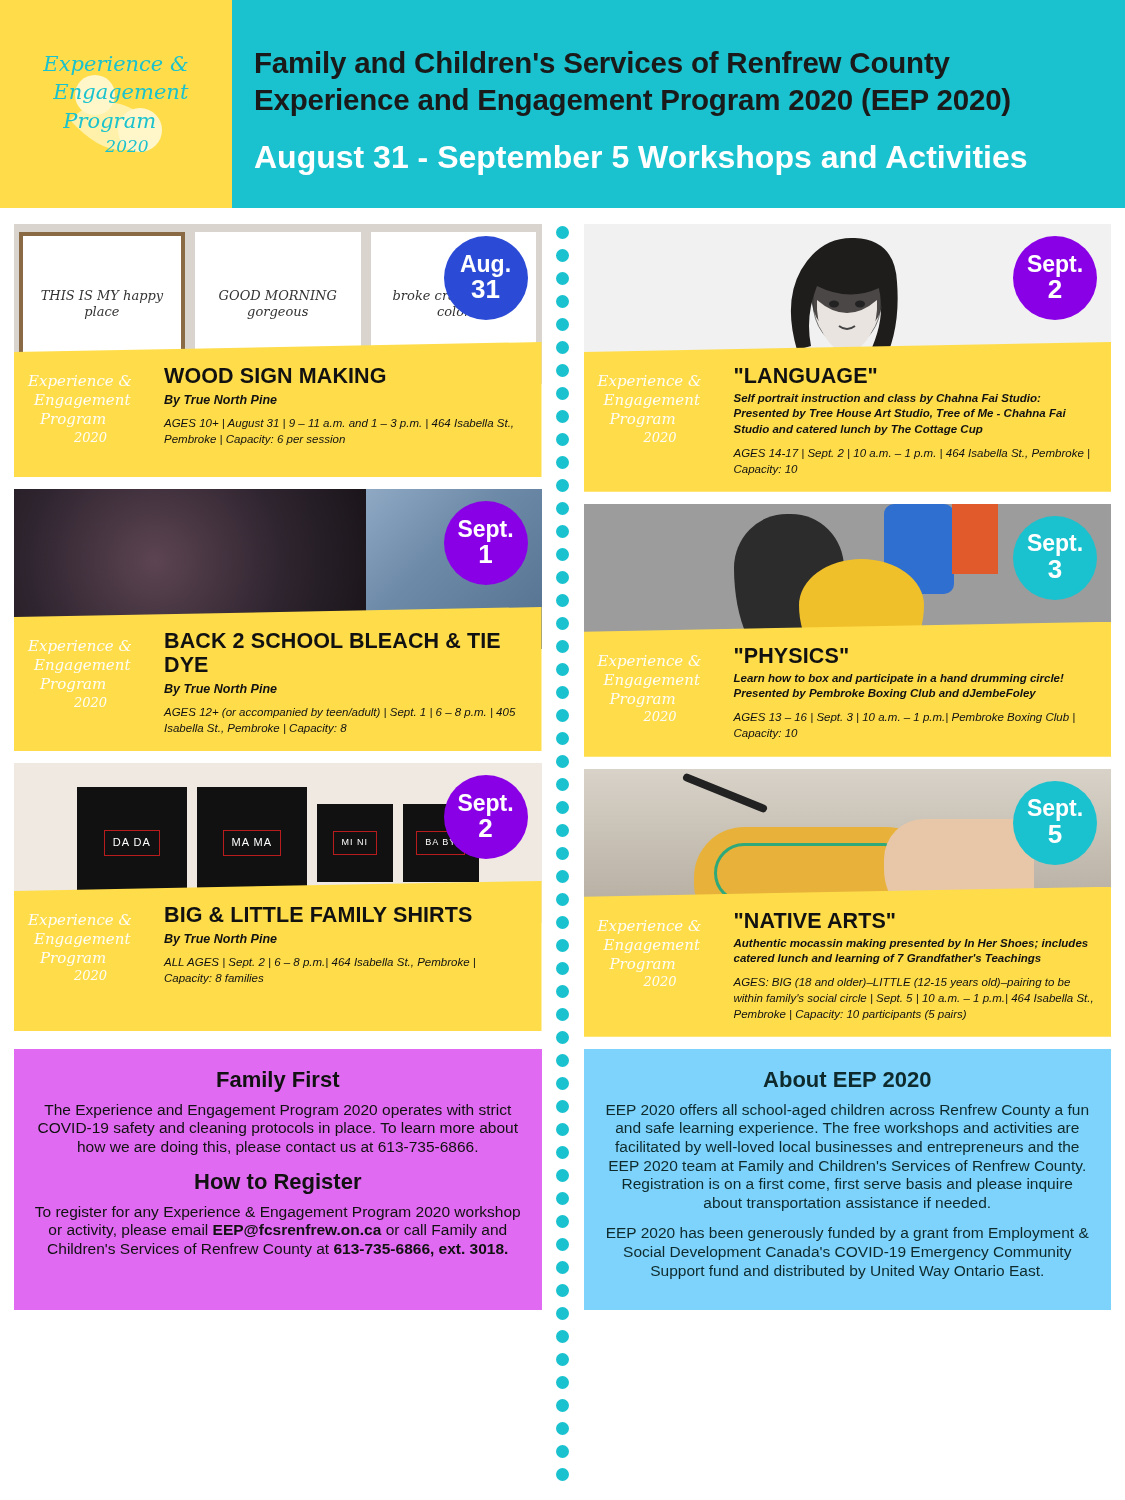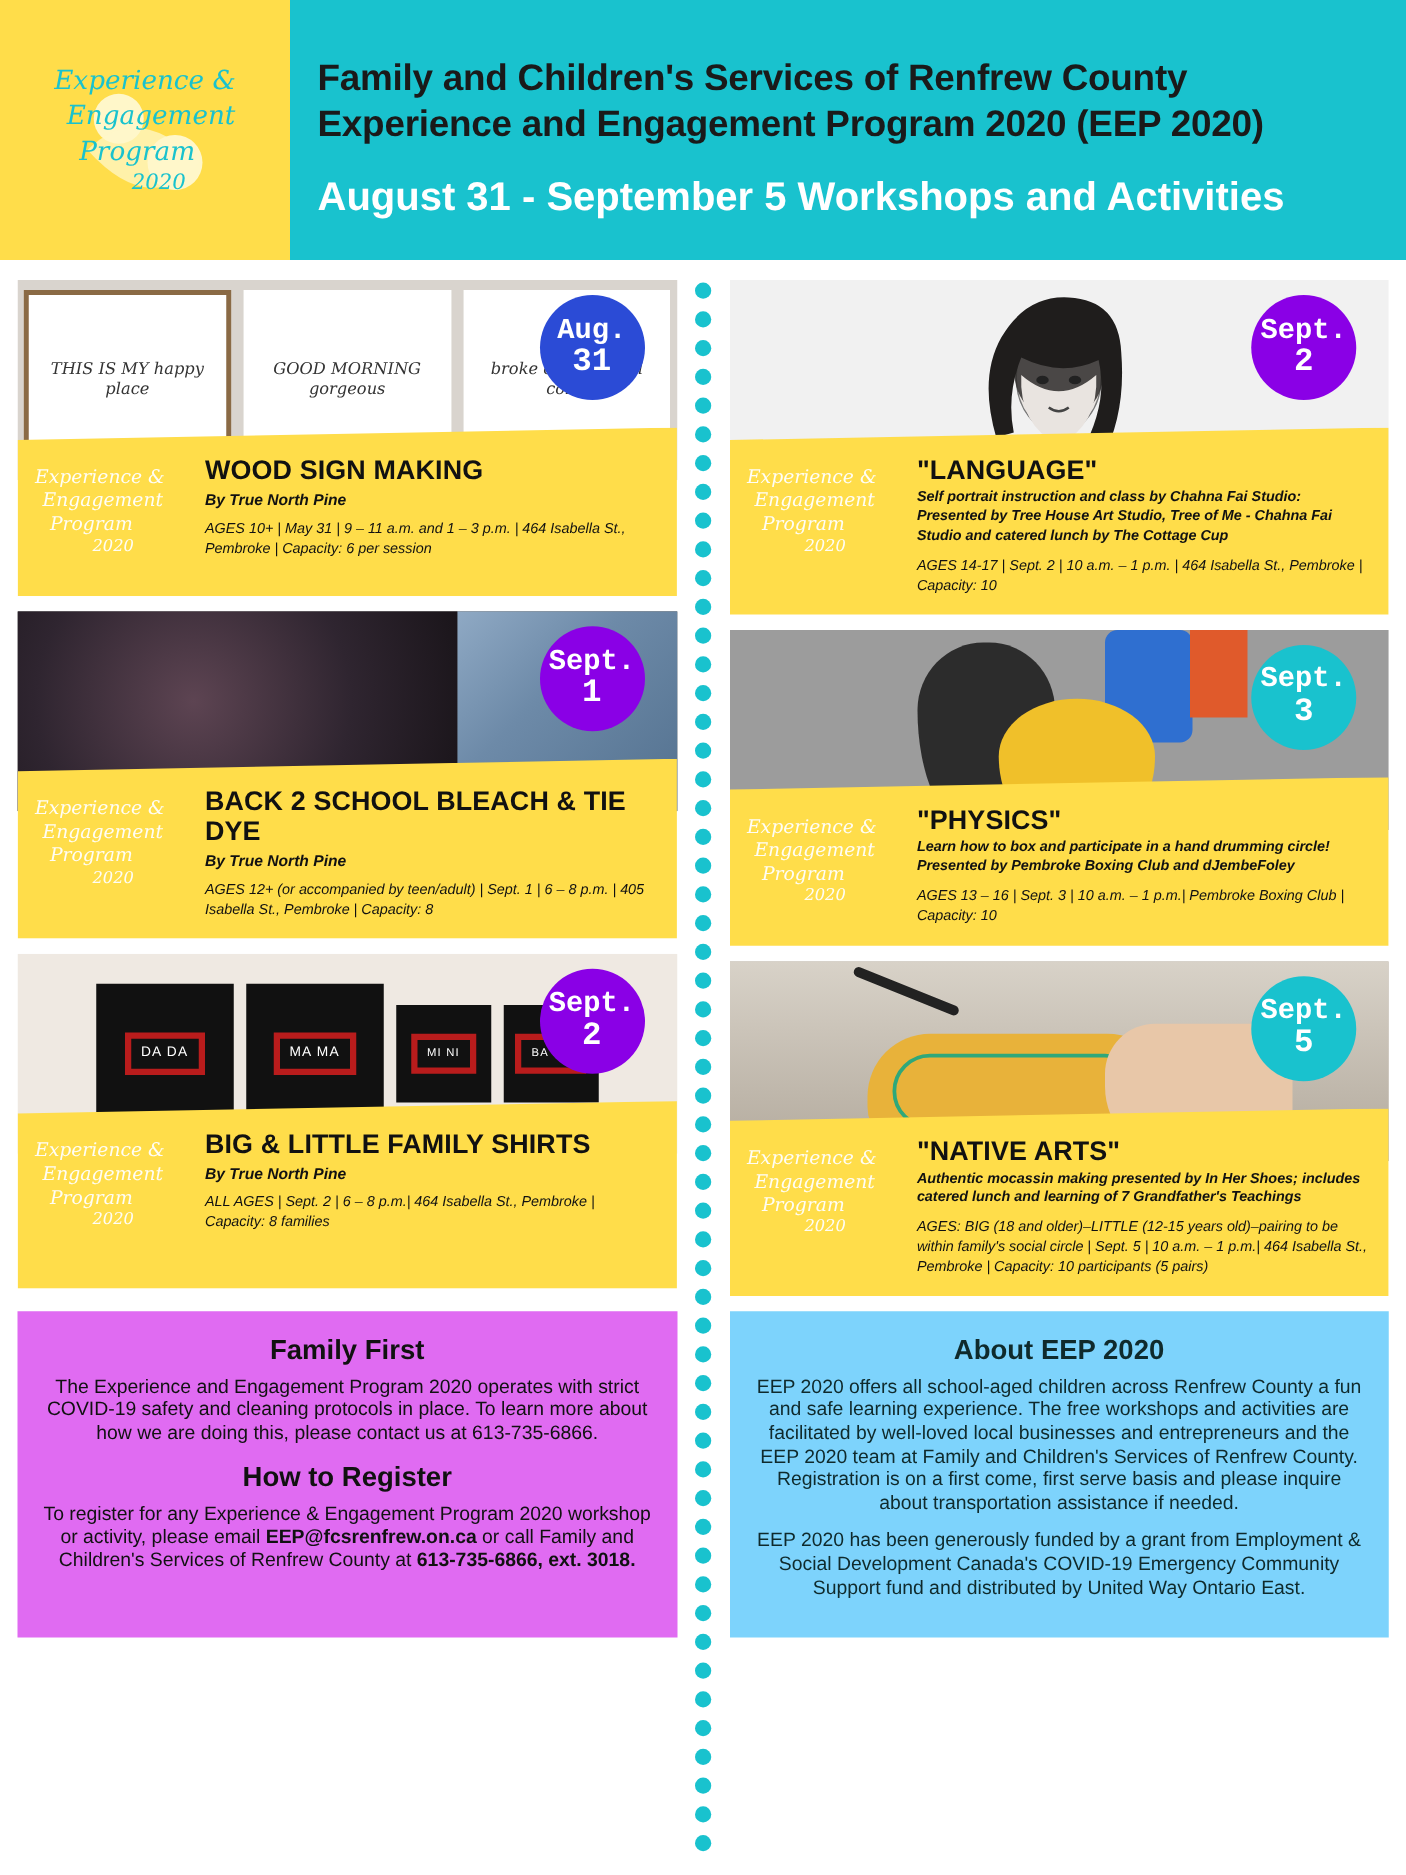--- a/index.html
+++ b/index.html
@@ -47,25 +47,25 @@
   }
   .divider i {
     display:block; width:13px; height:13px; border-radius:50%;
     background:#19C2CE; margin-bottom:10px;
   }
 
   
   .card { position:relative; margin-bottom:12px; }
   .photo { height:160px; width:100%; overflow:hidden; position:relative; }
   .badge {
-    position:absolute; top:12px; right:26px;
+    position:absolute; top:12px; right:14px;
     width:84px; height:84px; border-radius:50%;
     color:#ffffff; font-weight:bold; font-size:23px; line-height:1.03;
     display:flex; flex-direction:column; align-items:center; justify-content:center;
-    z-index:5; text-align:center;font-family:Liberation Mono, monospace;
+    z-index:5; text-align:center;
   }
   .badge.blue { background:#2B4BD6; }
   .badge.purple { background:#8A00E6; }
   .badge.teal { background:#19C2CE; }
   .badge .d2 { font-size:26px; }
 
   .yellow {
     background:#FFDD4A; position:relative;
     min-height:135px; margin-top:-42px; z-index:3;
     clip-path: polygon(0 10px, 100% 0, 100% 100%, 0 100%);
@@ -122,21 +122,21 @@
   .glove-c { position:absolute; left:300px; top:0px; width:70px; height:90px;
              background:#2f6fd0; border-radius:10px; }
   .glove-d { position:absolute; left:368px; top:0px; width:46px; height:70px;
              background:#e05a2b; }
 
   .ph-tees { background:#efe9e2; height:100%; display:flex; align-items:center; justify-content:center; gap:10px; }
   .tee { background:#111; color:#fff; display:flex; align-items:center; justify-content:center;
          font-size:11px; letter-spacing:1px; text-align:center; line-height:1.05; }
   .tee.big { width:110px; height:112px; }
   .tee.sm  { width:76px; height:78px; font-size:9px; }
-  .tee span { border:5px solid #b91c1c; padding:6px 8px; }
+  .tee span { border:1px solid #b91c1c; padding:6px 8px; }
 
   .ph-moc { background:#b9b0a4; height:100%; position:relative; overflow:hidden; }
   .moc-table { position:absolute; inset:0; background:linear-gradient(#d8d2c8,#b2a99c); }
   .moc-leather { position:absolute; left:110px; top:58px; width:250px; height:92px;
                  background:#e8b23a; border-radius:60px 70px 40px 40px; }
   .moc-seam { position:absolute; left:130px; top:74px; width:200px; height:60px;
               border:3px solid #2fa87a; border-radius:50px; }
   .moc-hand { position:absolute; left:300px; top:50px; width:150px; height:110px;
               background:#e8c7a8; border-radius:40px 10px 30px 60px; }
   .moc-pen { position:absolute; left:96px; top:20px; width:90px; height:8px;
@@ -261,21 +261,21 @@
         </div>
         <div class="yellow">
           <div class="wm">
             <div>Experience &amp;</div>
             <div style="margin-left:6px">Engagement</div>
             <div style="margin-left:12px">Program</div>
             <div class="y" style="margin-left:46px">2020</div>
           </div>
           <div class="card-title">WOOD SIGN MAKING</div>
           <div class="card-by">By True North Pine</div>
-          <div class="card-meta">AGES 10+ | May 31 | 9 – 11 a.m. and 1 – 3 p.m. | 464 Isabella St., Pembroke | Capacity: 6 per session</div>
+          <div class="card-meta">AGES 10+ | August 31 | 9 – 11 a.m. and 1 – 3 p.m. | 464 Isabella St., Pembroke | Capacity: 6 per session</div>
         </div>
       </div>
 
       <div class="card">
         <div class="badge purple">
           <span>Sept.</span>
           <span class="d2">1</span>
         </div>
         <div class="photo">
           <div class="ph-tie">

